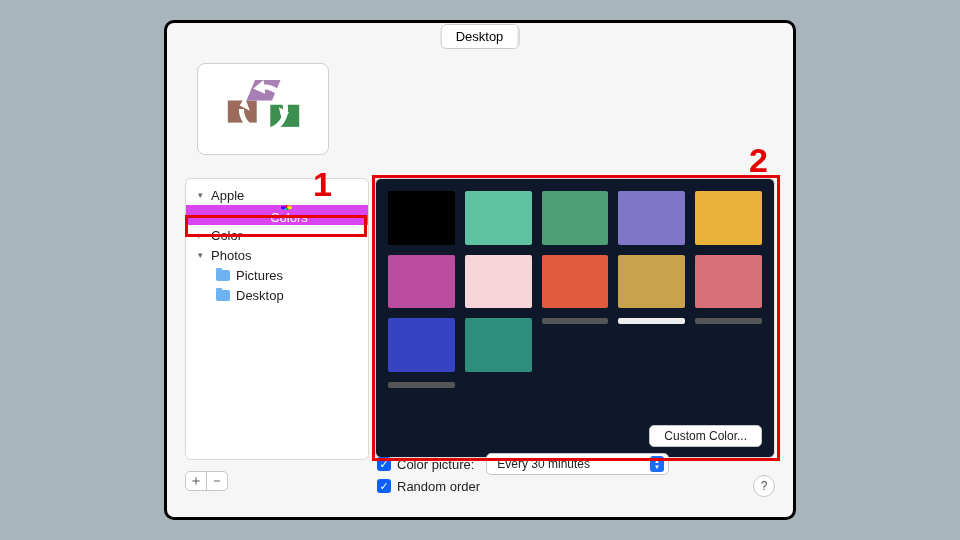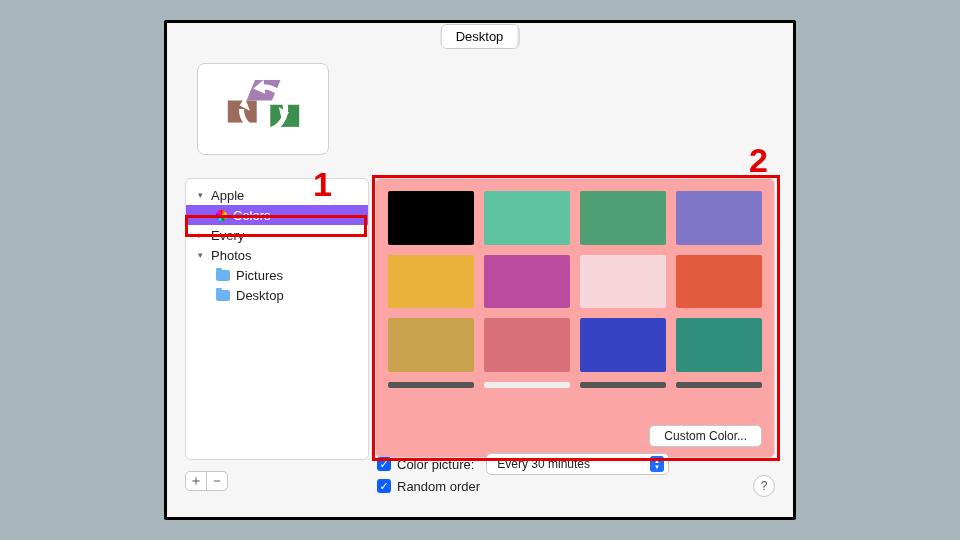--- a/index.html
+++ b/index.html
@@ -1,41 +1,41 @@
 <!DOCTYPE html>
 <html><head>
 <meta charset="utf-8">
 <style>
   html,body{margin:0;padding:0;width:960px;height:540px;background:#a7b6bb;font-family:-apple-system,Helvetica,Arial,sans-serif;font-size:13px;color:#222;}
-  .window{position:absolute;left:164px;top:20px;width:632px;height:500px;background:#f6f6f6;border:3px solid #000;border-radius:2px;box-sizing:border-box;}
+  .window{position:absolute;left:164px;top:20px;width:632px;height:500px;background:#f6f6f6;border:3px solid #000;border-radius:10px;box-sizing:border-box;}
   
   .tabs{position:absolute;top:1px;left:50%;transform:translateX(-50%);display:flex;border:1px solid #c9c9c9;border-radius:6px;background:#fff;overflow:hidden;}
   .tab{padding:4px 14px;font-size:13px;color:#444;cursor:default;}
   .tab.active{background:#fff;color:#000;font-weight:500;border-right:1px solid #c9c9c9;}
   .tab:not(.active){background:#f0f0f0;}
   
   .preview{position:absolute;left:30px;top:40px;width:130px;height:90px;border:1px solid #d0d0d0;border-radius:8px;background:#fff;display:flex;align-items:center;justify-content:center;}
   .preview svg{width:85px;height:70px;}
   
   .sidebar{position:absolute;left:18px;top:155px;width:182px;height:280px;background:#fff;border:1px solid #d9d9d9;border-radius:6px;font-size:13px;}
   .tree{padding:6px 0;}
   .row{display:flex;align-items:center;height:20px;padding:0 6px;cursor:default;}
-  .row.sel{background:#8b5cf6;color:#fff;border-radius:0;}
+  .row.sel{background:#d946ef;color:#fff;border-radius:0;flex-direction:column;}
   .disclosure{width:10px;display:inline-block;font-size:9px;color:#666;margin-right:3px;}
   .folder-icon{width:14px;height:11px;background:#6db3f2;border-radius:2px;display:inline-block;margin-right:6px;position:relative;}
   .folder-icon::before{content:"";position:absolute;top:-2px;left:0;width:6px;height:3px;background:#6db3f2;border-radius:1px 1px 0 0;}
   .rainbow-icon{width:11px;height:11px;border-radius:50%;display:inline-block;margin-right:6px;background:conic-gradient(red,orange,yellow,green,cyan,blue,magenta,red);}
   .blank-icon{width:14px;height:11px;background:#fff;border:1px solid #ddd;display:inline-block;margin-right:6px;}
   .indent1{padding-left:12px;}
   .indent2{padding-left:30px;}
   .addremove{position:absolute;left:18px;bottom:26px;display:flex;border:1px solid #c7c7c7;border-radius:5px;overflow:hidden;background:#fff;}
   .addremove div{width:20px;height:18px;display:flex;align-items:center;justify-content:center;font-size:14px;color:#555;cursor:default;}
   .addremove div:first-child{border-right:1px solid #c7c7c7;}
   
-  .swatches{position:absolute;left:208px;top:155px;right:18px;height:280px;background:#fca5a5;border:1px solid #d9d9d9;border-radius:6px;padding:12px;box-sizing:border-box;display:grid;grid-template-columns:repeat(4,1fr);grid-template-rows:repeat(4,1fr) auto;gap:10px;overflow:hidden;}
+  .swatches{position:absolute;left:208px;top:155px;right:18px;height:280px;background:#0f172a;border:1px solid #d9d9d9;border-radius:6px;padding:12px;box-sizing:border-box;display:grid;grid-template-columns:repeat(5,1fr);grid-template-rows:repeat(4,1fr) auto;gap:10px;overflow:hidden;}
   .swatch{border-radius:2px;cursor:default;}
   .partial{height:6px;align-self:start;}
   .custom-btn{position:absolute;right:12px;bottom:10px;background:#fff;border:1px solid #c7c7c7;border-radius:5px;padding:3px 14px;font-size:12px;cursor:default;}
   
   .bottom{position:absolute;left:210px;bottom:20px;right:18px;font-size:13px;}
   .ctl-row{display:flex;align-items:center;height:22px;gap:6px;}
   .checkbox{width:14px;height:14px;background:#0a5fff;border-radius:3px;display:inline-flex;align-items:center;justify-content:center;color:#fff;font-size:11px;}
   .popup{display:inline-flex;align-items:center;border:1px solid #c7c7c7;border-radius:5px;background:#fff;padding:2px 4px 2px 10px;margin-left:6px;font-size:12px;}
   .popup-arrows{width:14px;height:16px;margin-left:60px;background:#1a6dff;border-radius:3px;display:flex;flex-direction:column;align-items:center;justify-content:center;color:#fff;font-size:6px;line-height:6px;}
   .help{position:absolute;right:0px;bottom:0px;width:20px;height:20px;border:1px solid #c7c7c7;border-radius:50%;display:flex;align-items:center;justify-content:center;font-size:12px;color:#555;background:#fff;}
@@ -74,21 +74,21 @@
       <div class="row indent1">
         <span class="disclosure">▾</span>
         <span>Apple</span>
       </div>
       <div class="row indent2 sel">
         <span class="rainbow-icon"></span>
         <span>Colors</span>
       </div>
       <div class="row indent1">
         <span class="disclosure">▸</span>
-        <span>Every</span>
+        <span>Color</span>
       </div>
       <div class="row indent1">
         <span class="disclosure">▾</span>
         <span>Photos</span>
       </div>
       <div class="row indent2">
         <span class="folder-icon"></span>
         <span>Pictures</span>
       </div>
       <div class="row indent2">

